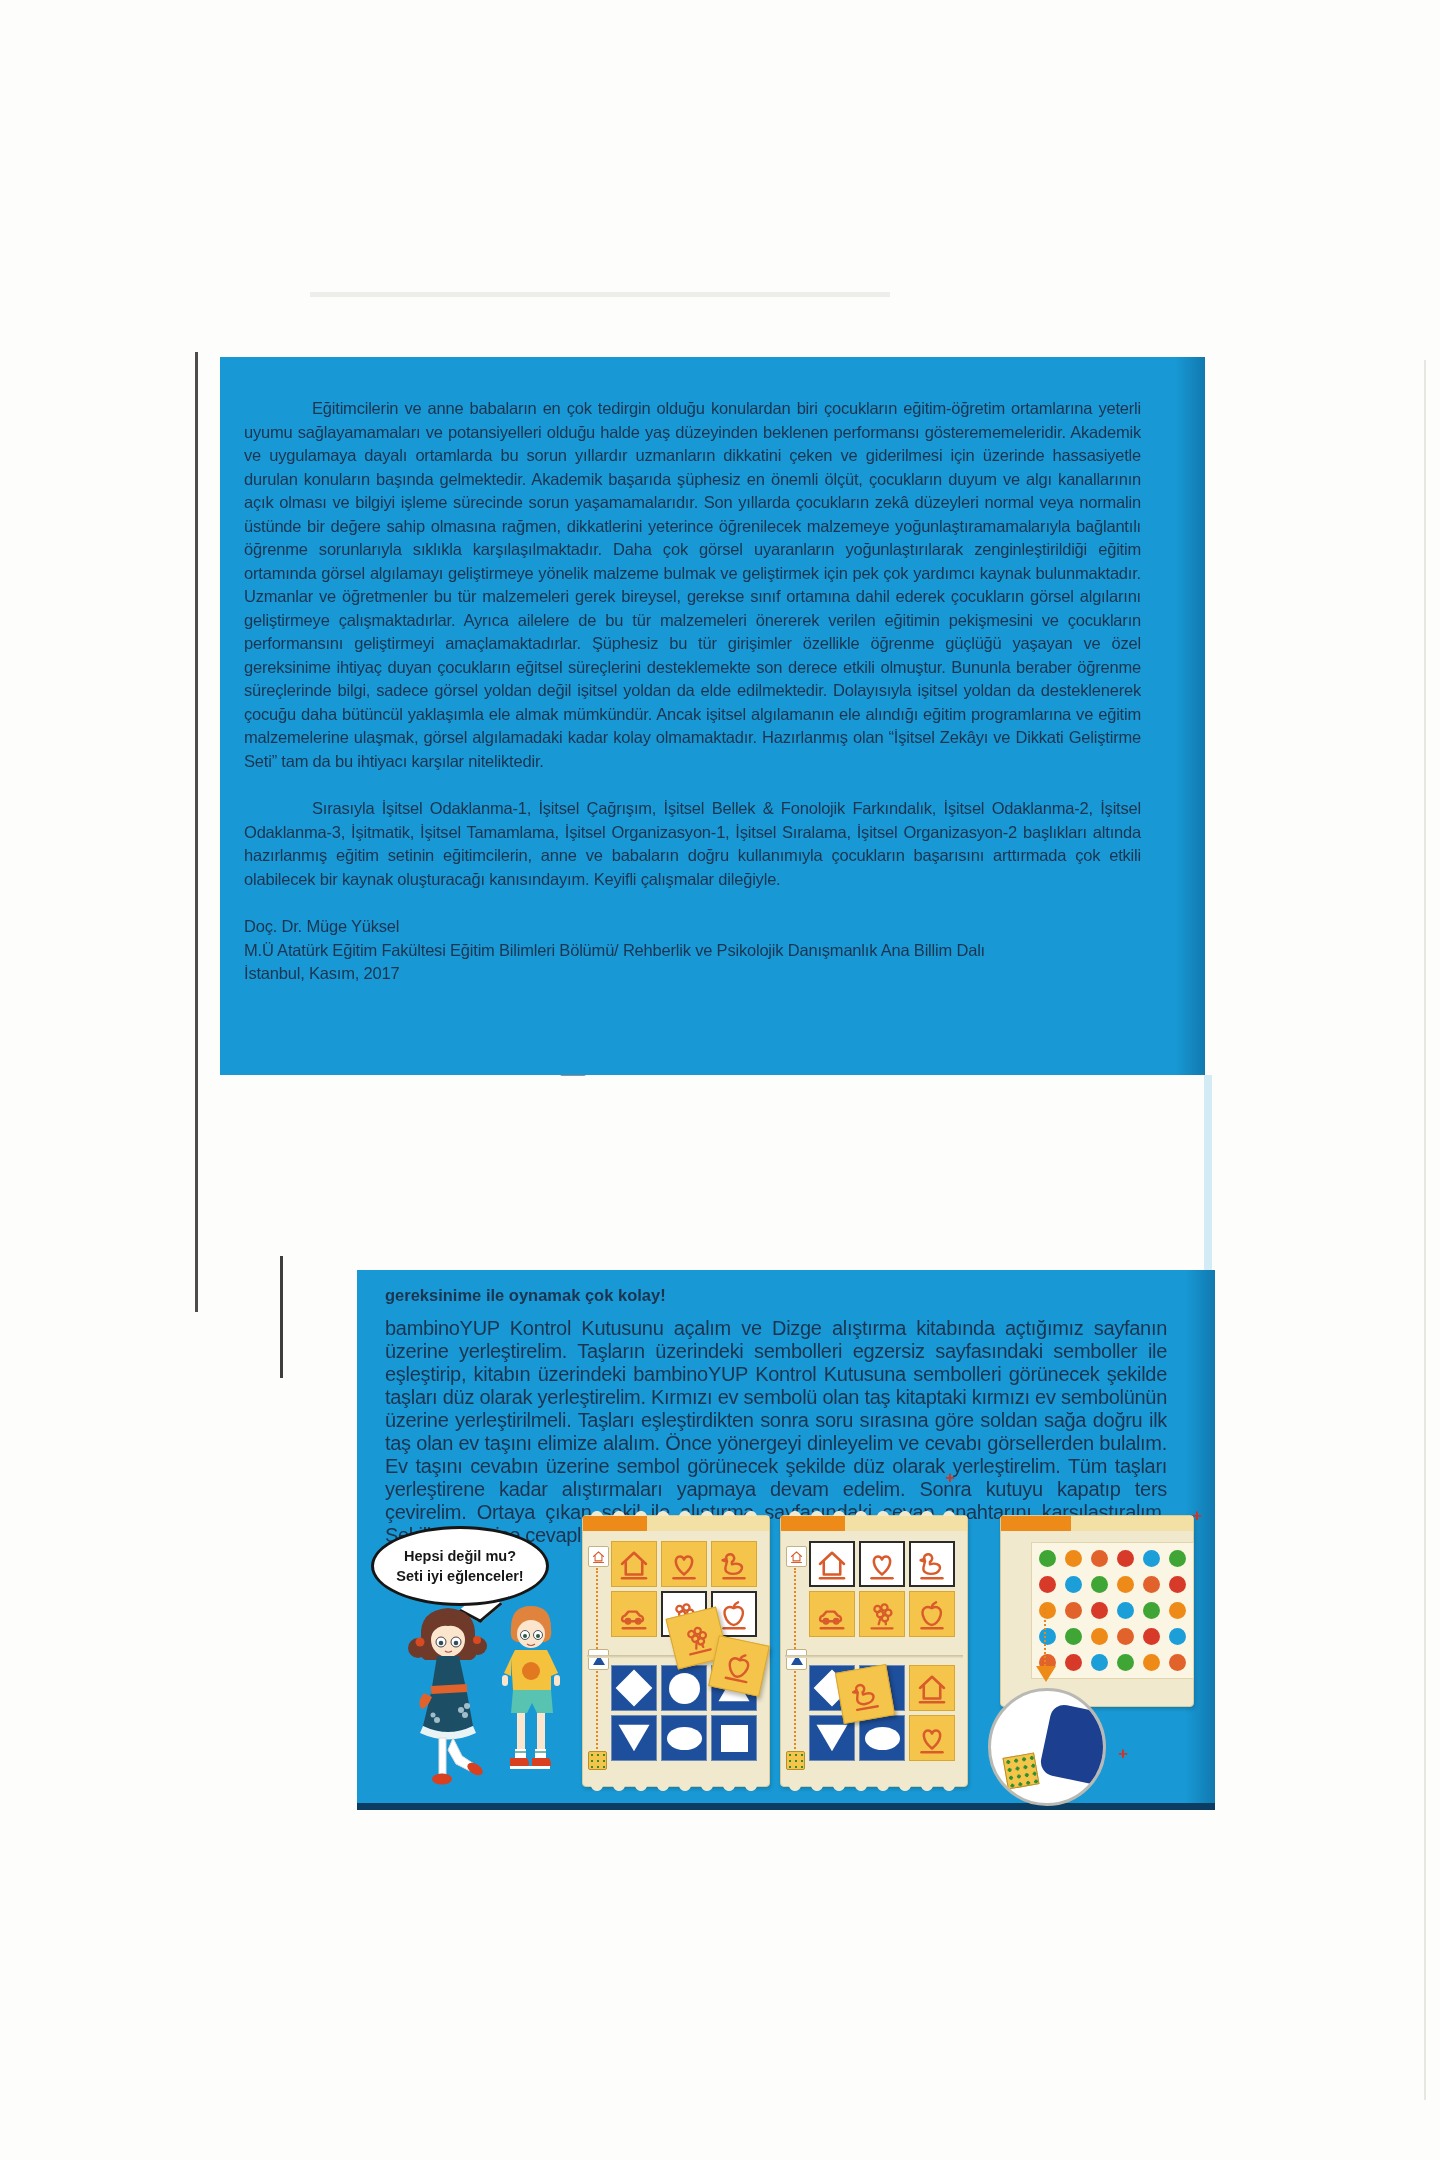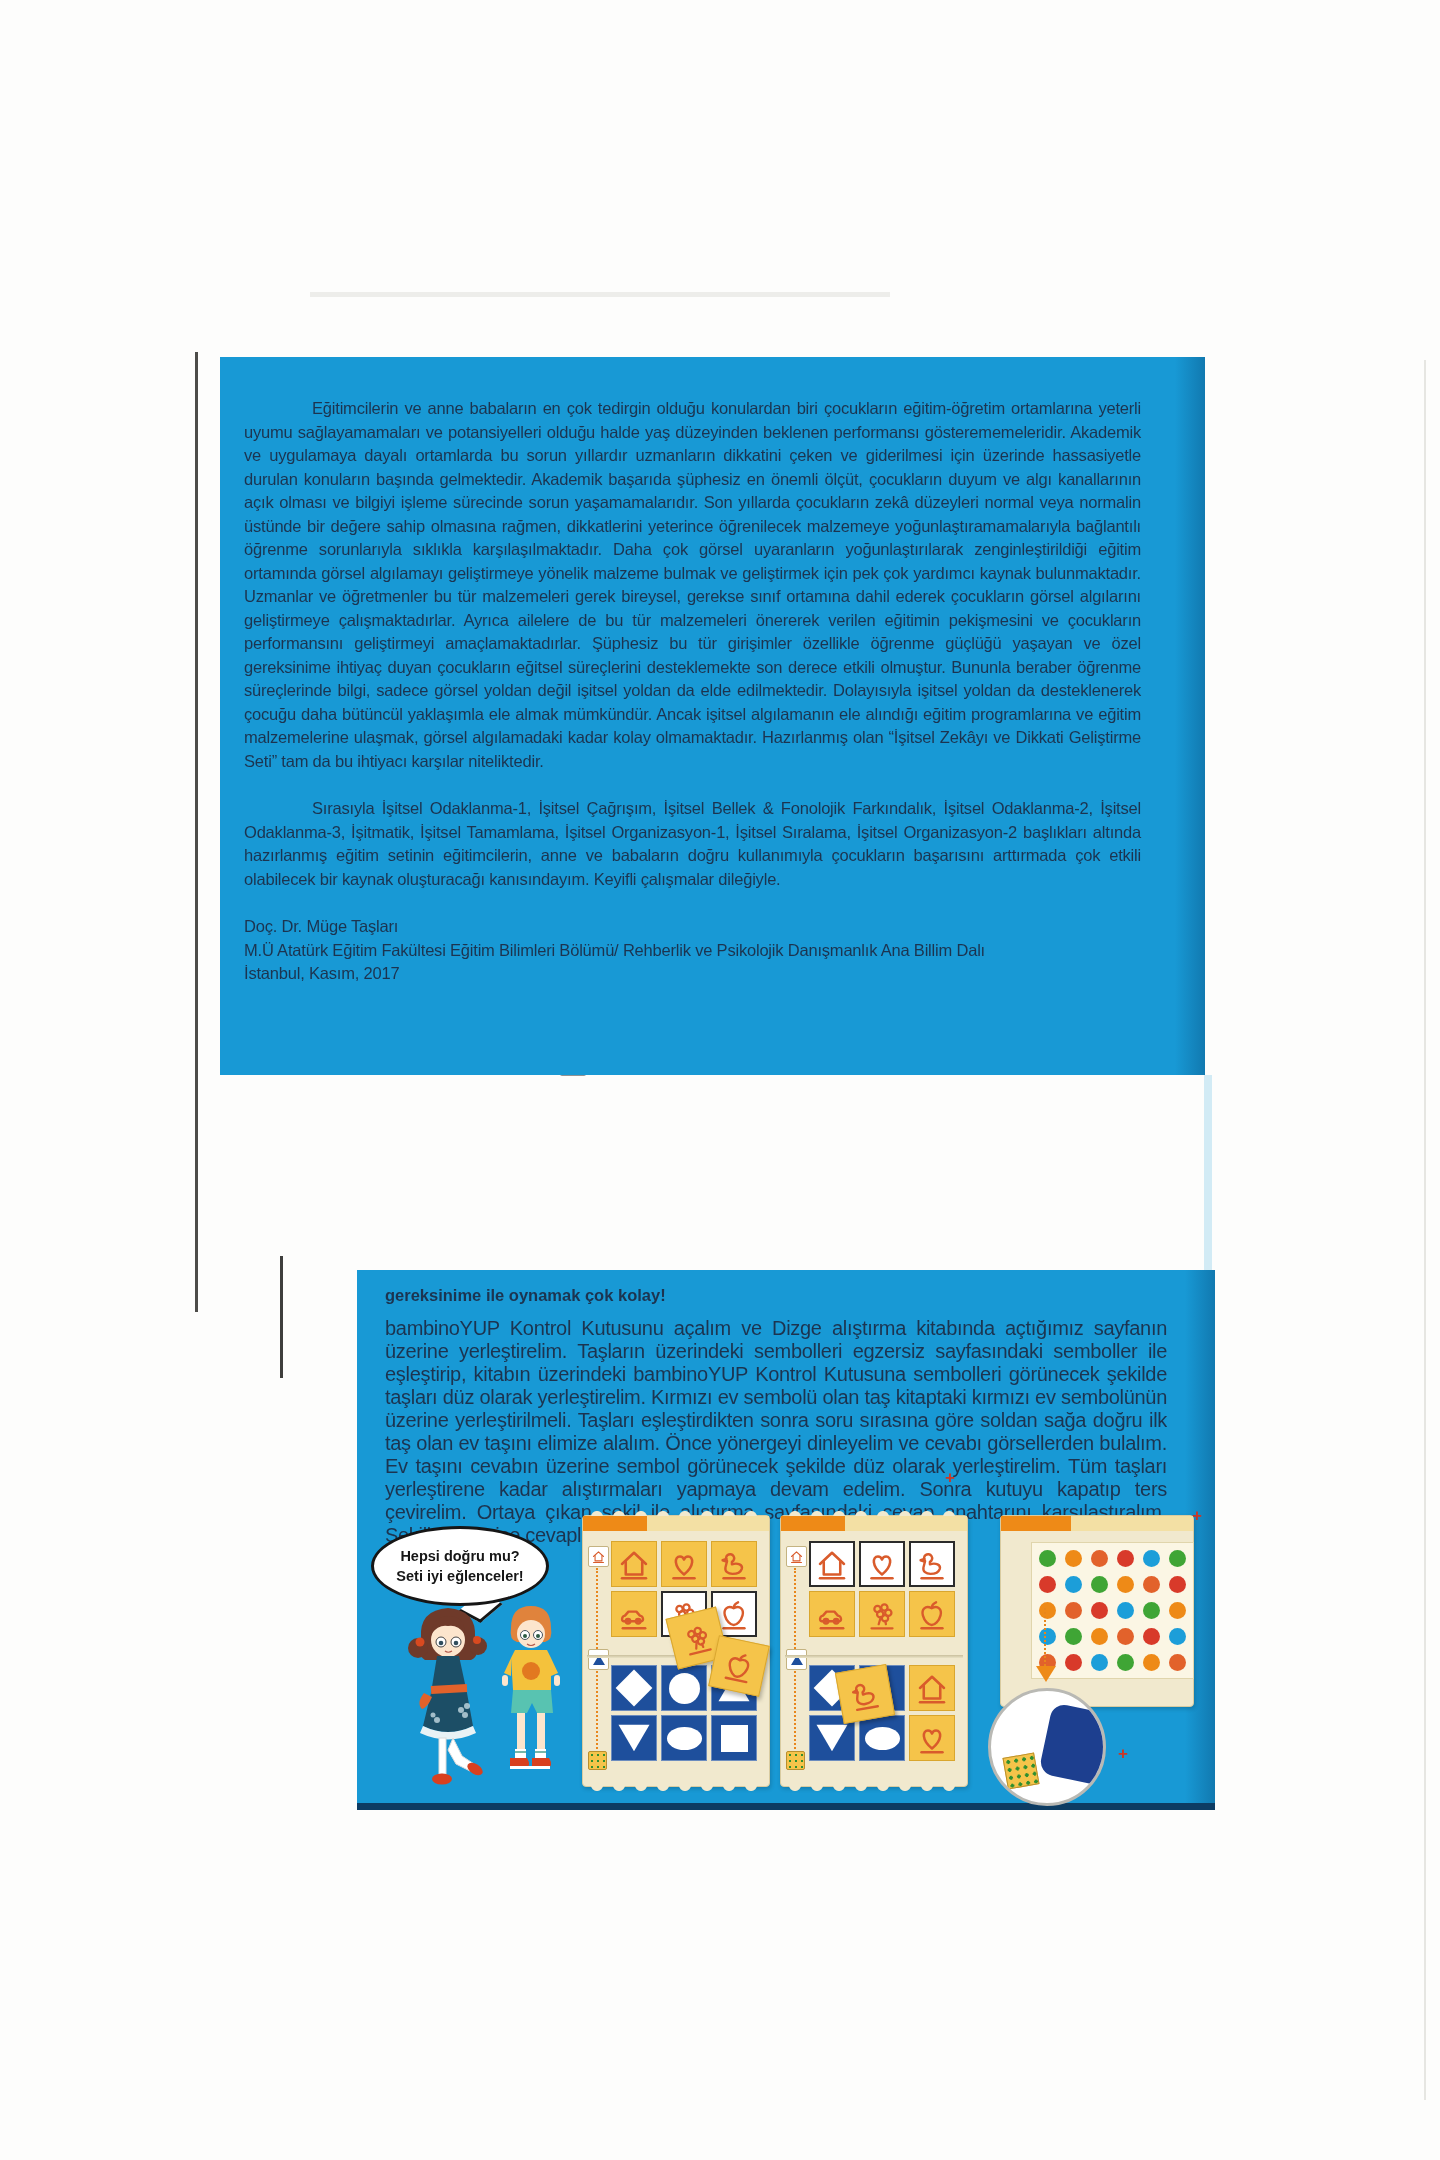--- a/index.html
+++ b/index.html
@@ -169,38 +169,38 @@
   <div class="smudge" style="left:428px;top:1068px;width:58px;"></div>
   <div class="smudge" style="left:560px;top:1070px;width:26px;"></div>
   <div class="smudge" style="left:700px;top:1069px;width:34px;"></div>
   <div class="blue-sliver"></div>
 
   <section class="blue1">
     <div class="foreword">
       <p>Eğitimcilerin ve anne babaların en çok tedirgin olduğu konulardan biri çocukların eğitim-öğretim ortamlarına yeterli uyumu sağlayamamaları ve potansiyelleri olduğu halde yaş düzeyinden beklenen performansı gösterememeleridir. Akademik ve uygulamaya dayalı ortamlarda bu sorun yıllardır uzmanların dikkatini çeken ve giderilmesi için üzerinde hassasiyetle durulan konuların başında gelmektedir. Akademik başarıda şüphesiz en önemli ölçüt, çocukların duyum ve algı kanallarının açık olması ve bilgiyi işleme sürecinde sorun yaşamamalarıdır. Son yıllarda çocukların zekâ düzeyleri normal veya normalin üstünde bir değere sahip olmasına rağmen, dikkatlerini yeterince öğrenilecek malzemeye yoğunlaştıramamalarıyla bağlantılı öğrenme sorunlarıyla sıklıkla karşılaşılmaktadır. Daha çok görsel uyaranların yoğunlaştırılarak zenginleştirildiği eğitim ortamında görsel algılamayı geliştirmeye yönelik malzeme bulmak ve geliştirmek için pek çok yardımcı kaynak bulunmaktadır. Uzmanlar ve öğretmenler bu tür malzemeleri gerek bireysel, gerekse sınıf ortamına dahil ederek çocukların görsel algılarını geliştirmeye çalışmaktadırlar. Ayrıca ailelere de bu tür malzemeleri önererek verilen eğitimin pekişmesini ve çocukların performansını geliştirmeyi amaçlamaktadırlar. Şüphesiz bu tür girişimler özellikle öğrenme güçlüğü yaşayan ve özel gereksinime ihtiyaç duyan çocukların eğitsel süreçlerini desteklemekte son derece etkili olmuştur. Bununla beraber öğrenme süreçlerinde bilgi, sadece görsel yoldan değil işitsel yoldan da elde edilmektedir. Dolayısıyla işitsel yoldan da desteklenerek çocuğu daha bütüncül yaklaşımla ele almak mümkündür. Ancak işitsel algılamanın ele alındığı eğitim programlarına ve eğitim malzemelerine ulaşmak, görsel algılamadaki kadar kolay olmamaktadır. Hazırlanmış olan “İşitsel Zekâyı ve Dikkati Geliştirme Seti” tam da bu ihtiyacı karşılar niteliktedir.</p>
       <p>Sırasıyla İşitsel Odaklanma-1, İşitsel Çağrışım, İşitsel Bellek &amp; Fonolojik Farkındalık, İşitsel Odaklanma-2, İşitsel Odaklanma-3, İşitmatik, İşitsel Tamamlama, İşitsel Organizasyon-1, İşitsel Sıralama, İşitsel Organizasyon-2 başlıkları altında hazırlanmış eğitim setinin eğitimcilerin, anne ve babaların doğru kullanımıyla çocukların başarısını arttırmada çok etkili olabilecek bir kaynak oluşturacağı kanısındayım. Keyifli çalışmalar dileğiyle.</p>
       <div class="signature">
-        <p>Doç. Dr. Müge Taşları</p>
+        <p>Doç. Dr. Müge Yüksel</p>
         <p>M.Ü Atatürk Eğitim Fakültesi Eğitim Bilimleri Bölümü/ Rehberlik ve Psikolojik Danışmanlık Ana Billim Dalı</p>
         <p>İstanbul, Kasım, 2017</p>
       </div>
     </div>
   </section>
 
 
   <section class="blue2">
     <div class="howto">
       <h3>gereksinime ile oynamak çok kolay!</h3>
       <div class="body">bambinoYUP Kontrol Kutusunu açalım ve Dizge alıştırma kitabında açtığımız sayfanın üzerine yerleştirelim. Taşların üzerindeki sembolleri egzersiz sayfasındaki semboller ile eşleştirip, kitabın üzerindeki bambinoYUP Kontrol Kutusuna sembolleri görünecek şekilde taşları düz olarak yerleştirelim. Kırmızı ev sembolü olan taş kitaptaki kırmızı ev sembolünün üzerine yerleştirilmeli. Taşları eşleştirdikten sonra soru sırasına göre soldan sağa doğru ilk taş olan ev taşını elimize alalım. Önce yönergeyi dinleyelim ve cevabı görsellerden bulalım. Ev taşını cevabın üzerine sembol görünecek şekilde düz olarak yerleştirelim. Tüm taşları yerleştirene kadar alıştırmaları yapmaya devam edelim. Sonra kutuyu kapatıp ters çevirelim. Ortaya çıkan şekil ile alıştırma sayfasındaki cevap anahtarını karşılaştıralım. Şekiller aynı ise cevaplar doğru demektir.</div>
     </div>
   </section>
 
   <div class="bubble-tail"></div>
   <div class="bubble">
-    <span>Hepsi doğru mu?</span>
+    <span>Hepsi değil mu?</span>
     <span>Seti iyi eğlenceler!</span>
   </div>
 
   <svg class="kids" viewBox="0 0 185 200">
     <g>
       <path d="M28 40 Q26 12 55 10 Q84 12 82 40 Q88 58 78 62 L32 62 Q22 56 28 40 Z" fill="#6f3a2a"></path>
       <circle cx="25" cy="50" r="10" fill="#6f3a2a"></circle>
         <circle cx="85" cy="48" r="9" fill="#6f3a2a"></circle>
       <circle cx="55" cy="42" r="17" fill="#fce5cd"></circle>
       <path d="M38 36 Q40 18 55 18 Q72 18 72 36 Q64 26 55 28 Q46 26 38 36 Z" fill="#6f3a2a"></path>

